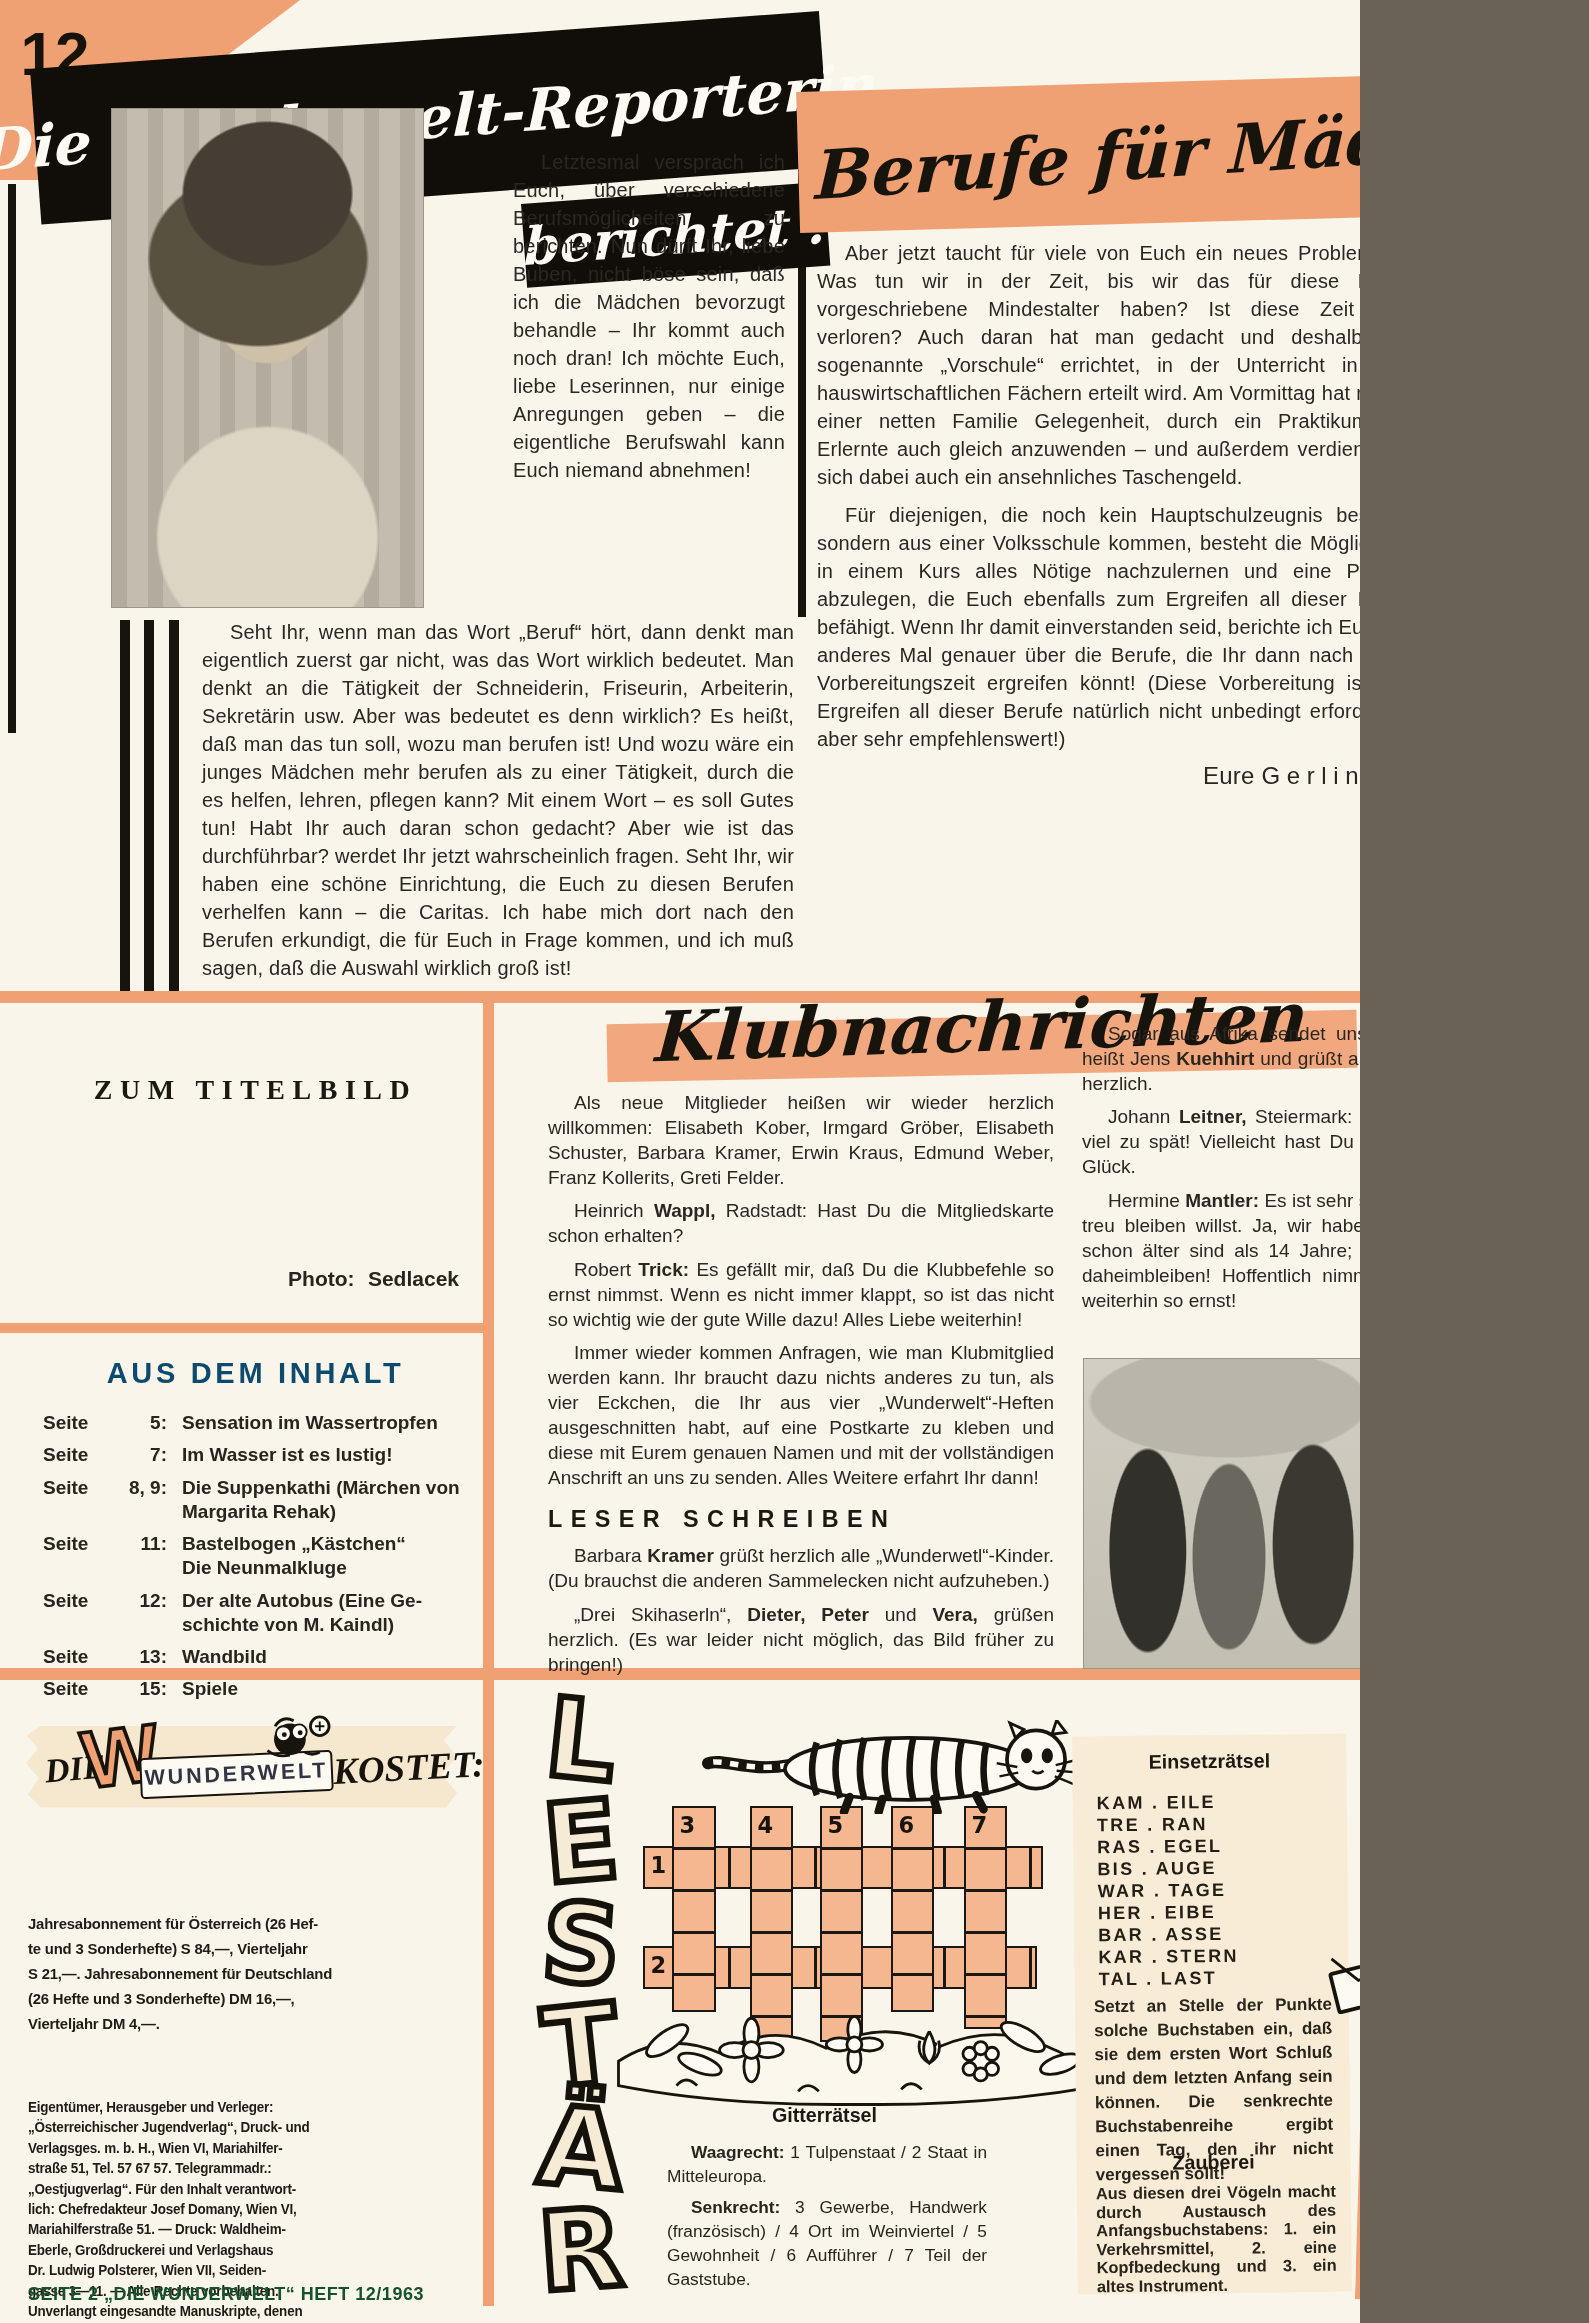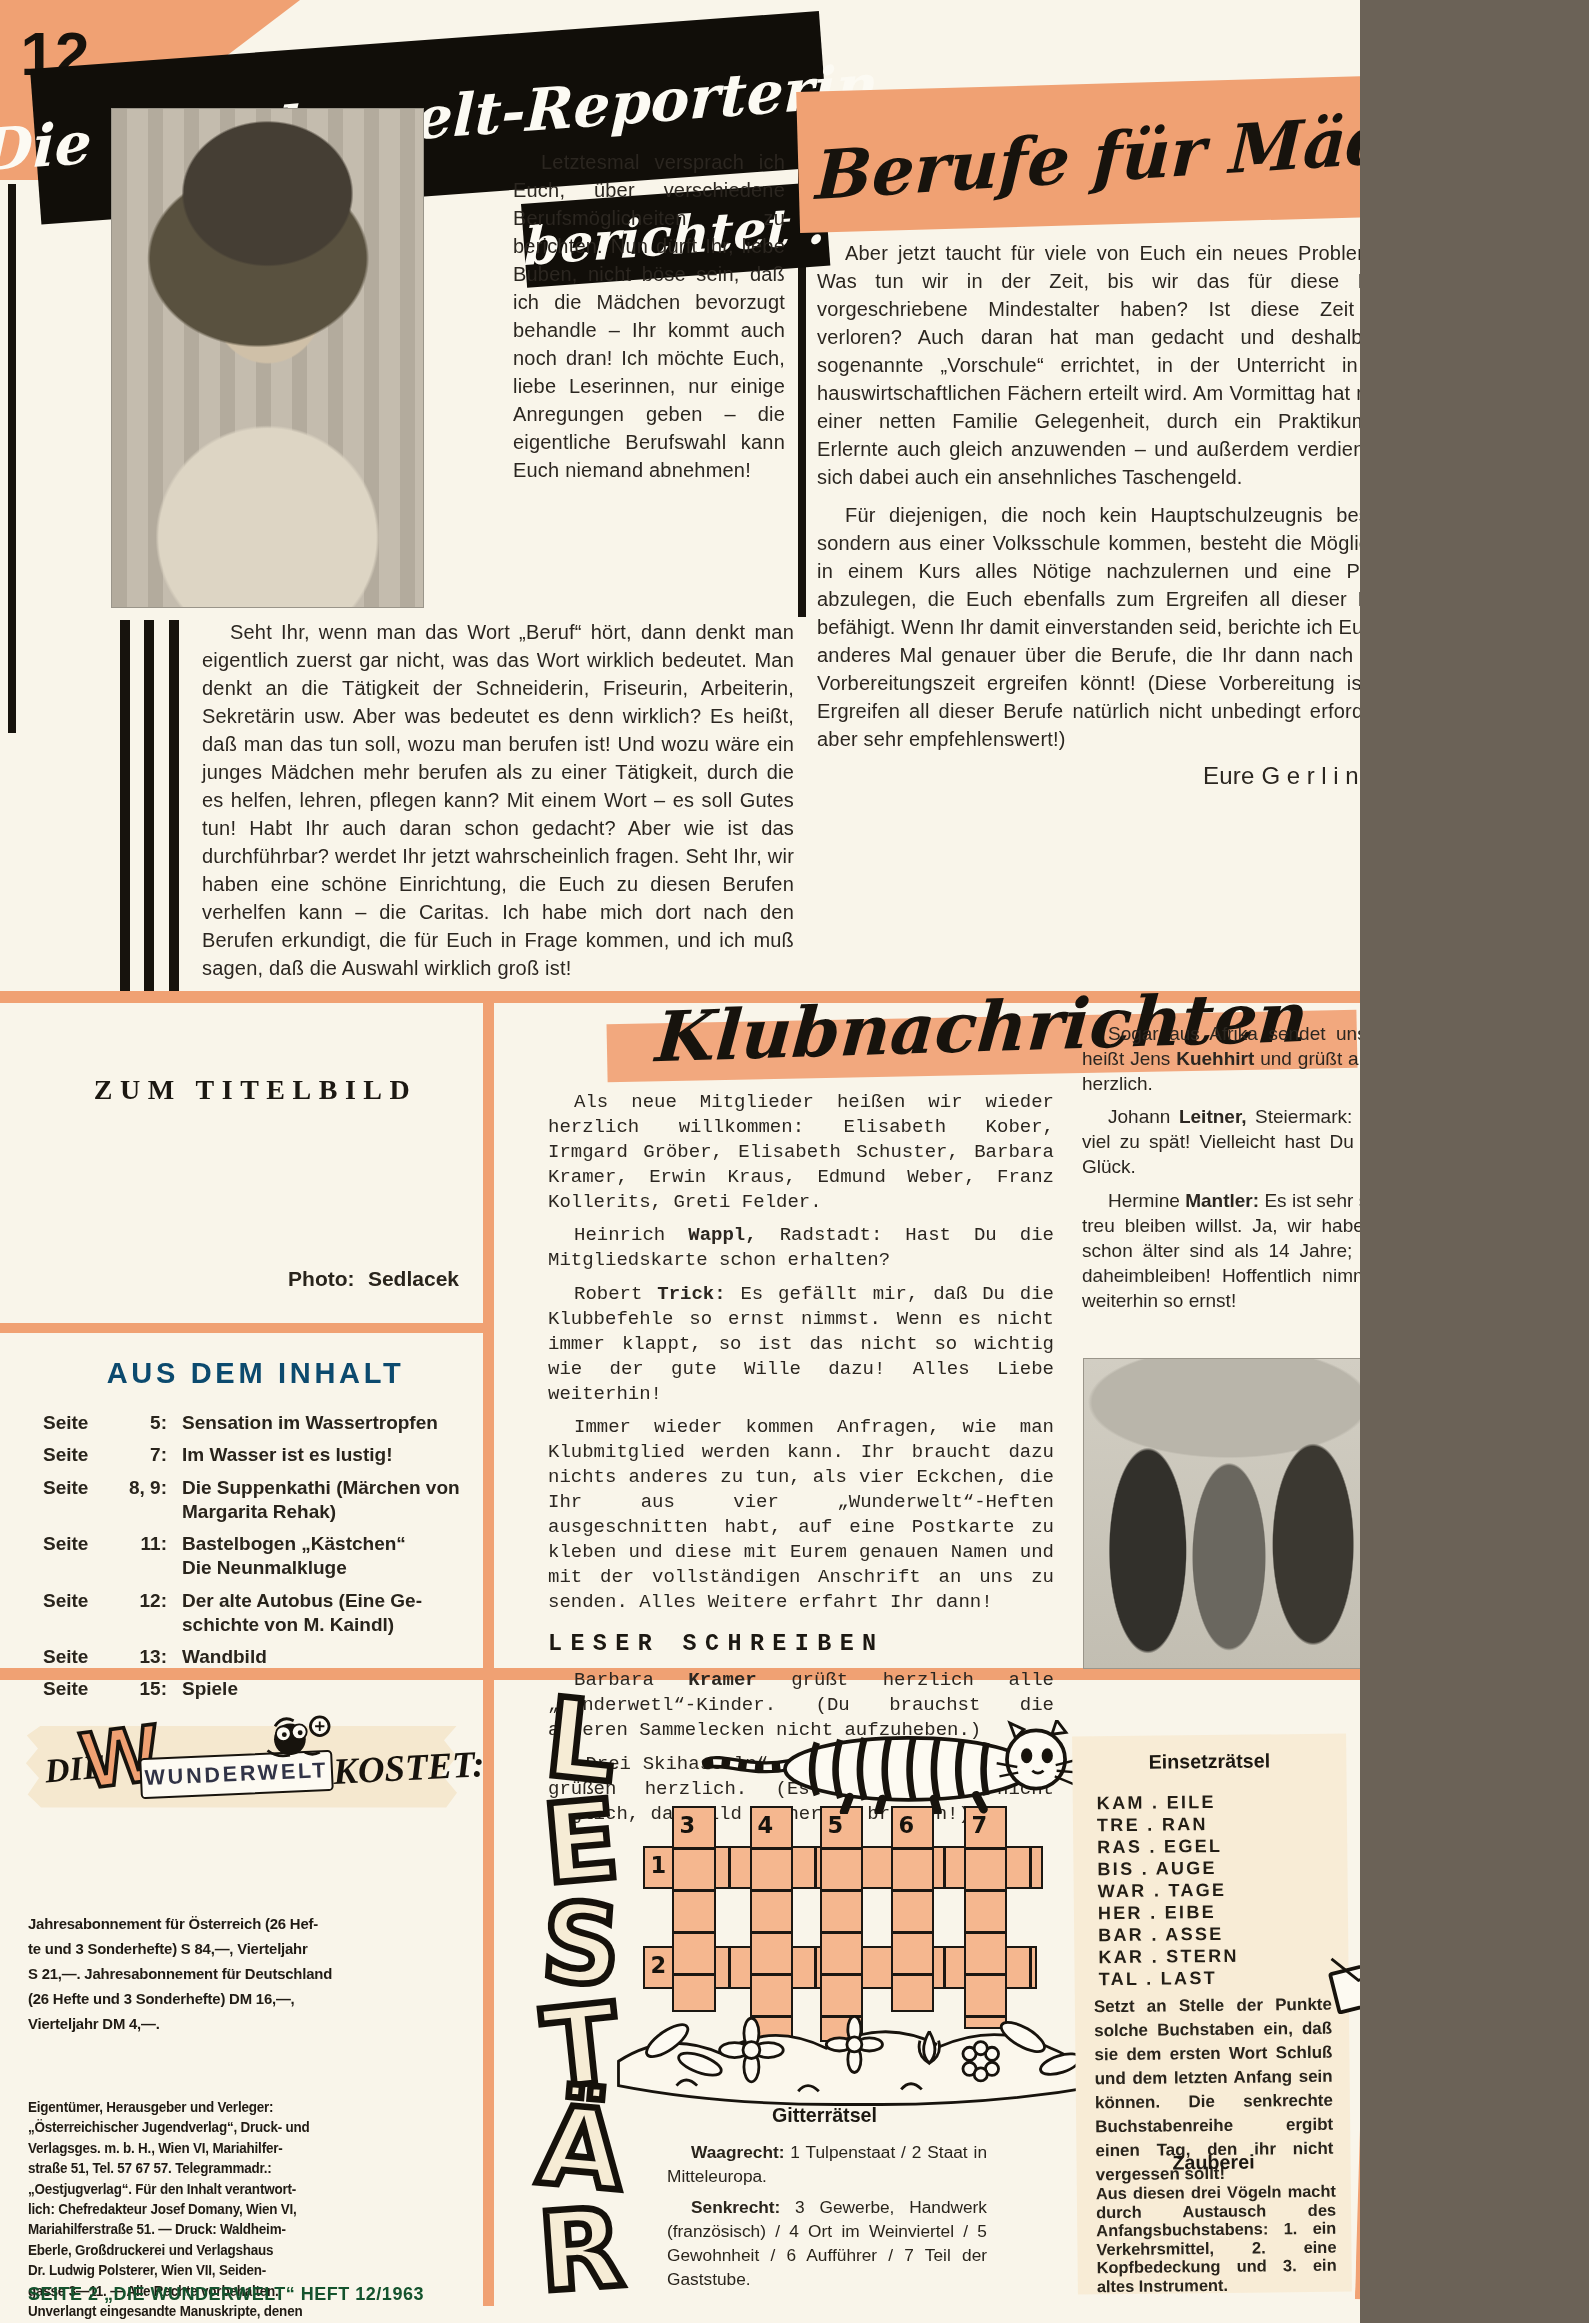--- a/index.html
+++ b/index.html
@@ -62,21 +62,21 @@
   .inh-head{position:absolute;left:28px;top:1357px;width:455px;text-align:center;
             font-weight:800;font-size:29px;letter-spacing:3.7px;color:#0c4a6e;}
   .inh-list{position:absolute;left:43px;top:1411px;width:436px;}
   .inh-row{display:flex;gap:15px;font-weight:700;font-size:19px;line-height:24px;margin-bottom:8.4px;}
   .inh-label{width:124px;flex:none;display:flex;justify-content:space-between;}
   .inh-text{white-space:pre-line;}
   
   .klub-high{position:absolute;left:607px;top:1017px;width:750px;height:58px;background:#f2a87e;transform:rotate(-1.1deg);}
   .klub-title{position:absolute;left:607px;top:986px;width:750px;text-align:center;font-size:69px;color:#17130d;
               white-space:nowrap;transform:rotate(-1.8deg) skewX(-6deg);}
-  .klub-col{position:absolute;left:548px;top:1090px;width:506px;font-family:Liberation Mono, monospace;}
+  .klub-col{position:absolute;left:548px;top:1090px;width:506px;}
   .leser-head{font-weight:700;font-size:23.4px;letter-spacing:8.4px;margin:17px 0 11.2px 0;text-indent:0;color:#1c1812;}
   .mid-rightcol{position:absolute;left:1082px;top:1021px;width:501px;}
   
   .logo{position:absolute;left:24px;top:1720px;width:433px;height:94px;}
   .logo-ribbon{position:absolute;left:0;top:5.6px;width:433px;height:82px;background:#f5e8cf;
     clip-path:polygon(17px 0,100% 0,97% 18%,100% 38%,96.5% 60%,100% 82%,97.5% 100%,17px 100%,3.7px 84%,15px 64%,1.9px 46%,14px 28%,2.8px 12%);}
   .logo-die{position:absolute;left:20.6px;top:30px;font-family:"Liberation Serif",serif;font-style:italic;font-weight:800;
             font-size:34px;transform:rotate(-5deg);color:#17130d;}
   .logo-w{position:absolute;left:58px;top:-3.7px;font-size:81px;font-weight:800;color:#f0a173;
           -webkit-text-stroke:3.7px #17130d;transform:rotate(-7deg);line-height:1;}

